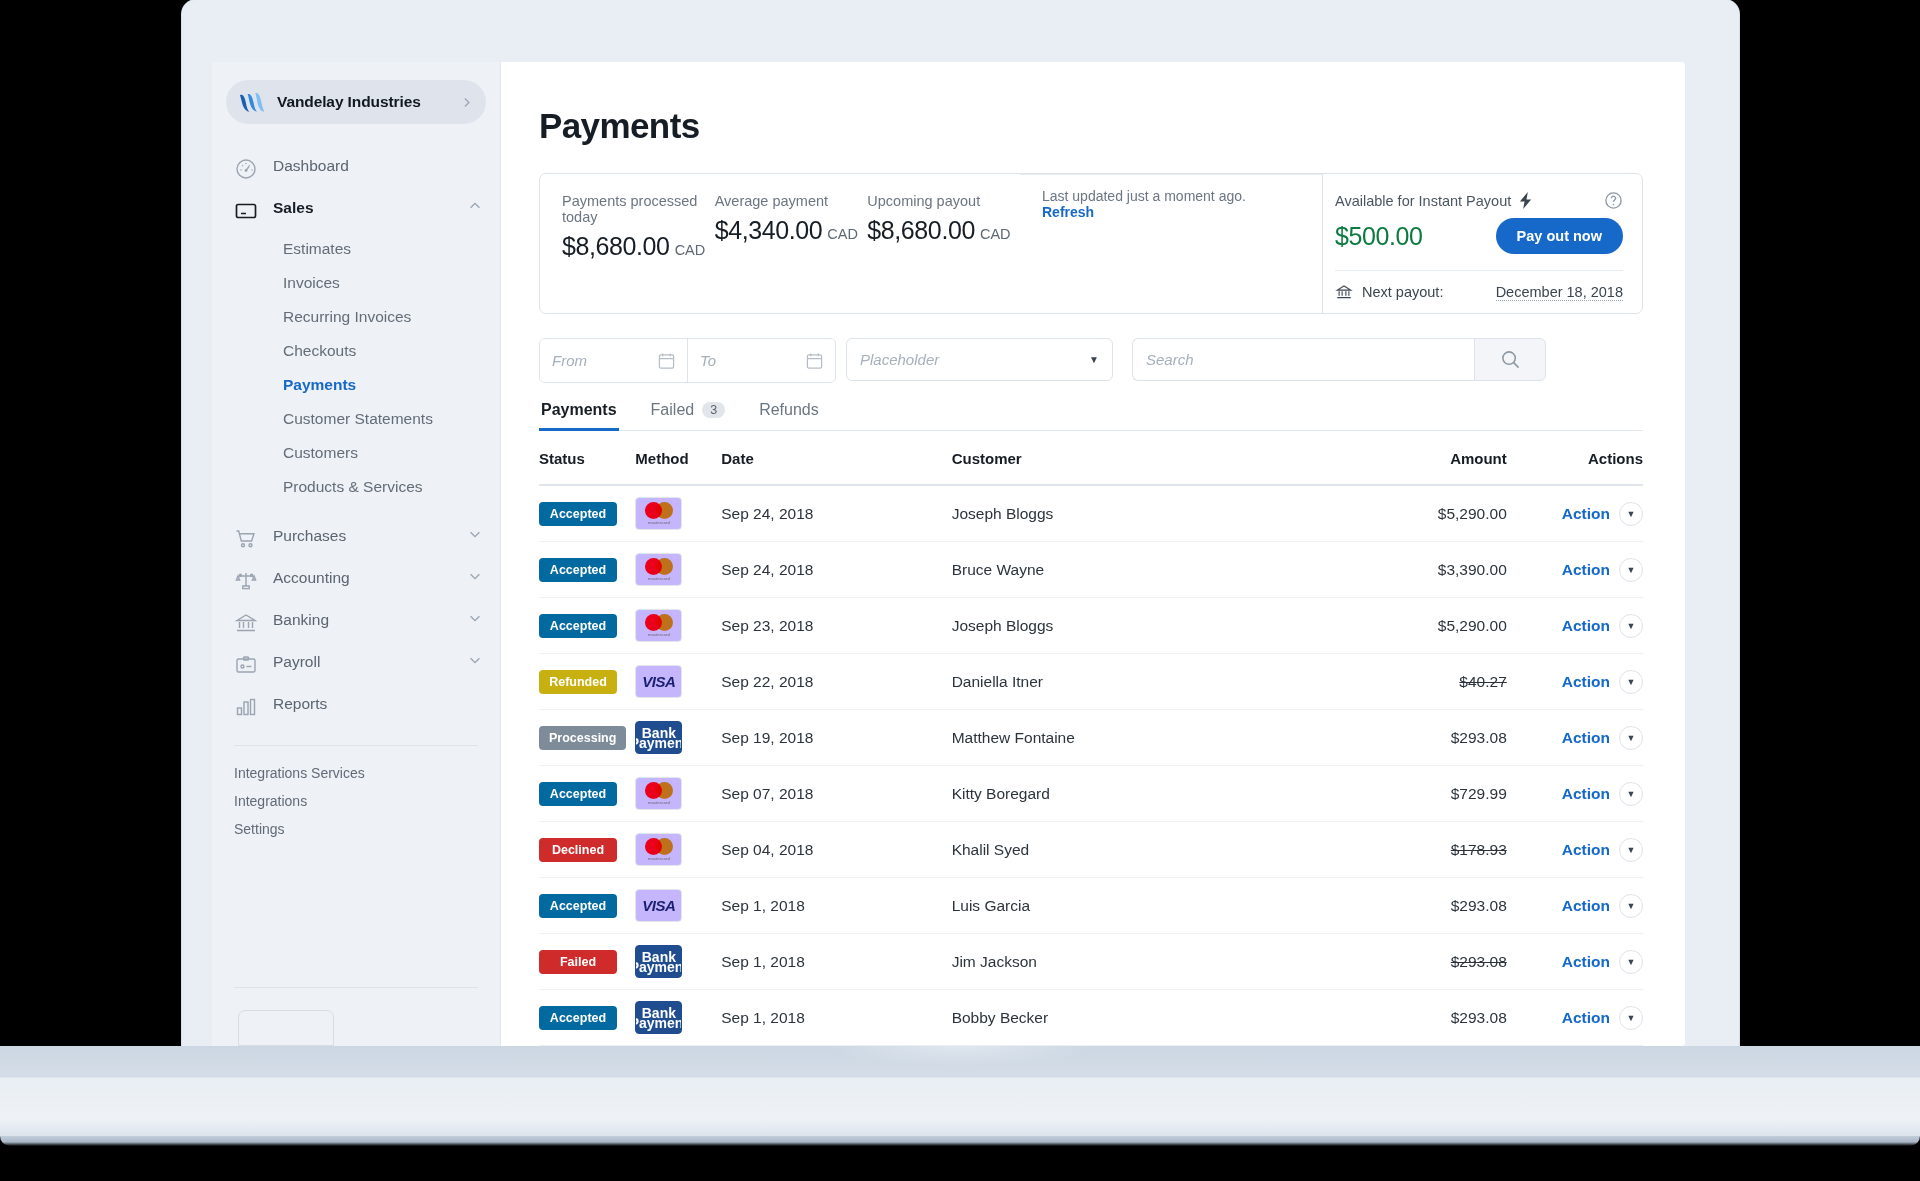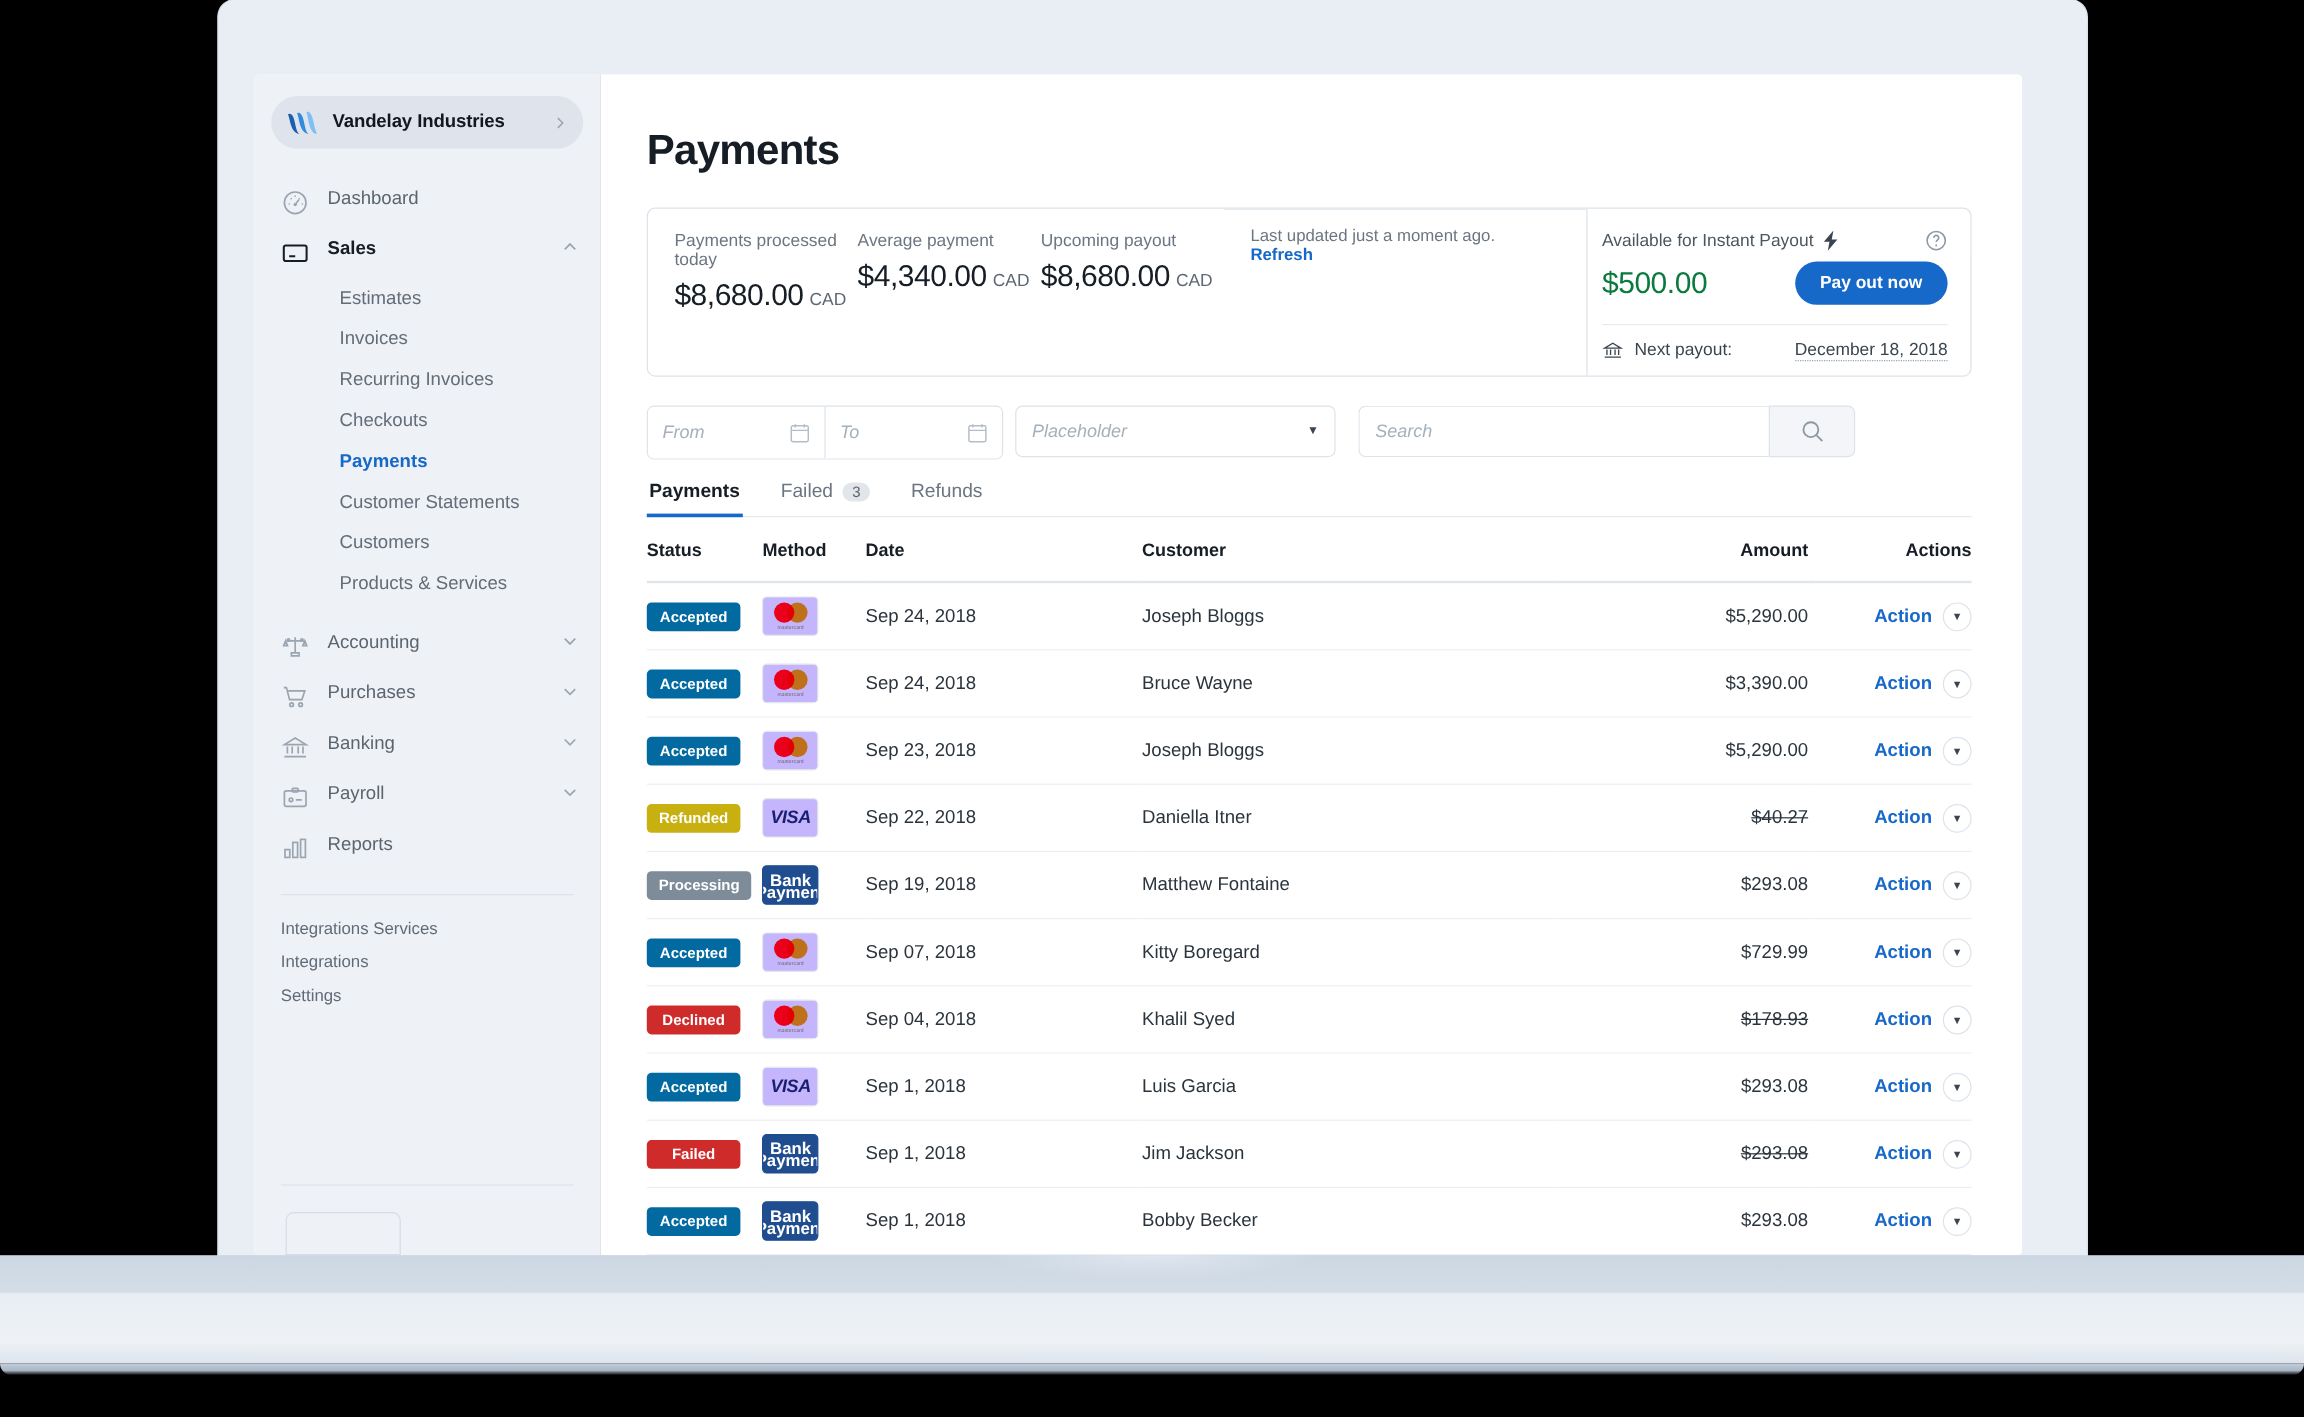--- a/index.html
+++ b/index.html
@@ -494,38 +494,38 @@
       <div class="sub-item">Checkouts</div>
       <div class="sub-item active">Payments</div>
       <div class="sub-item">Customer Statements</div>
       <div class="sub-item">Customers</div>
       <div class="sub-item">Products &amp; Services</div>
 
       <div class="nav-spacer"></div>
 
       <div class="nav-item">
         <svg class="nav-icon" viewBox="0 0 24 24" fill="none" stroke="currentColor" stroke-width="1.4">
+          <path d="M2.5 4h2.2l2.6 10h10.3l2.4-7.2H6.2"></path>
+            <circle cx="9" cy="18.2" r="1.5"></circle>
+            <circle cx="16.5" cy="18.2" r="1.5"></circle>
+        </svg>
+        <span class="nav-label">Purchases</span>
+        <svg class="nav-caret" width="14" height="14" viewBox="0 0 16 16" fill="none" stroke="currentColor" stroke-width="1.6">
+            <path d="M3 6l5 5 5-5"></path>
+          </svg>
+      </div>
+
+      <div class="nav-item">
+        <svg class="nav-icon" viewBox="0 0 24 24" fill="none" stroke="currentColor" stroke-width="1.4">
           <path d="M12 4v13M5 7h14M12 17h-3.2v2.6h6.4V17H12"></path>
             <circle cx="6.4" cy="6.3" r="1"></circle>
             <circle cx="17.6" cy="6.3" r="1"></circle>
             <path d="M4 7l-1.6 4h3.2L4 7zM20 7l-1.6 4h3.2L20 7z"></path>
         </svg>
         <span class="nav-label">Accounting</span>
-        <svg class="nav-caret" width="14" height="14" viewBox="0 0 16 16" fill="none" stroke="currentColor" stroke-width="1.6">
-            <path d="M3 6l5 5 5-5"></path>
-          </svg>
-      </div>
-
-      <div class="nav-item">
-        <svg class="nav-icon" viewBox="0 0 24 24" fill="none" stroke="currentColor" stroke-width="1.4">
-          <path d="M2.5 4h2.2l2.6 10h10.3l2.4-7.2H6.2"></path>
-            <circle cx="9" cy="18.2" r="1.5"></circle>
-            <circle cx="16.5" cy="18.2" r="1.5"></circle>
-        </svg>
-        <span class="nav-label">Purchases</span>
         <svg class="nav-caret" width="14" height="14" viewBox="0 0 16 16" fill="none" stroke="currentColor" stroke-width="1.6">
             <path d="M3 6l5 5 5-5"></path>
           </svg>
       </div>
 
       <div class="nav-item">
         <svg class="nav-icon" viewBox="0 0 24 24" fill="none" stroke="currentColor" stroke-width="1.4">
           <path d="M3 9.5L12 4l9 5.5H3z"></path>
             <path d="M5.5 11v6M9.5 11v6M14.5 11v6M18.5 11v6M3 19.5h18"></path>
         </svg>

